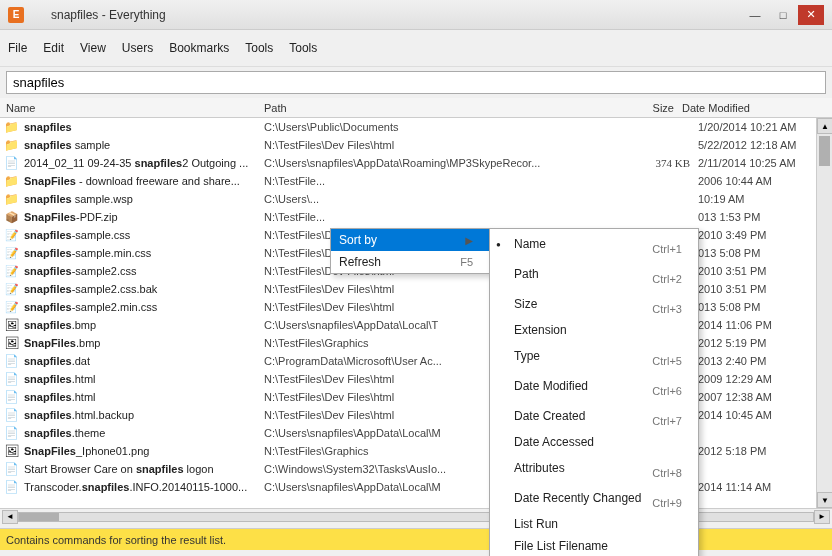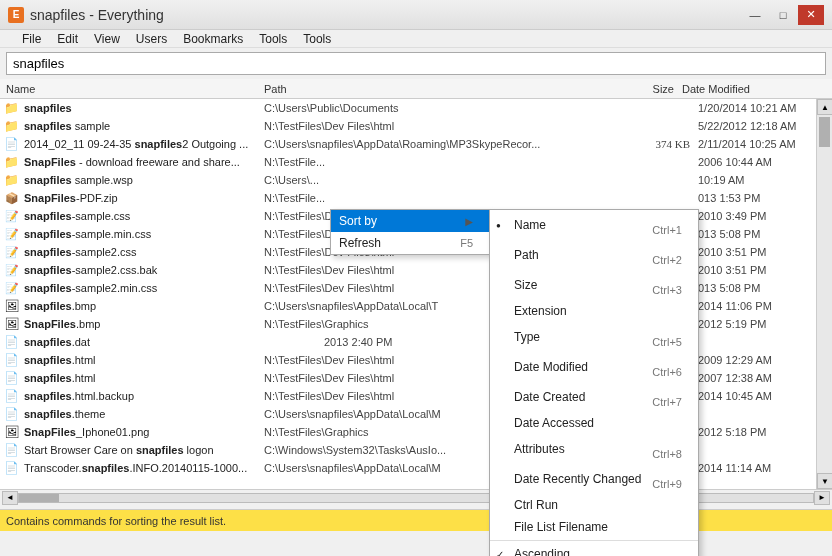--- a/index.html
+++ b/index.html
@@ -34,22 +34,23 @@
       background: #e87020;
       border-radius: 2px;
       display: flex;
       align-items: center;
       justify-content: center;
       color: white;
       font-size: 10px;
       font-weight: bold;
     }
     .title-text {
-      font-size: 14px;
+      font-size: 12px;
       color: #333;
+      margin-left: 21px;
     }
     .title-bar-controls {
       display: flex;
       gap: 2px;
     }
     .title-btn {
       width: 26px;
       height: 20px;
       border: none;
       cursor: pointer;
@@ -58,25 +59,25 @@
       align-items: center;
       justify-content: center;
       background: transparent;
     }
     .title-btn.close-btn { background: #c0392b; color: white; }
     .title-btn.minimize-btn, .title-btn.maximize-btn { color: #333; }
 
     
     .menu-bar {
       background: #f0f0f0;
-      height: 18px;
+      height: 37px;
       display: flex;
       align-items: center;
       border-bottom: 1px solid #ddd;
-      padding: 0 14px;
+      padding: 0 0;
     }
     .menu-item {
       padding: 2px 8px;
       cursor: pointer;
       font-size: 12px;
       color: #222;
     }
     .search-input {
       border: none;
       outline: none;
@@ -485,20 +486,21 @@
         <div class="file-icon bmp-icon"></div>
         <div class="file-name"><span class="bold">SnapFiles</span>.bmp</div>
         <div class="file-path">N:\TestFiles\Graphics</div>
         <div class="file-size"></div>
         <div class="file-date">2012 5:19 PM</div>
       </div>
 
       <div class="file-row">
         <div class="file-icon doc-icon"></div>
         <div class="file-name"><span class="bold">snapfiles</span>.dat</div>
+        <div class="file-path">C:\ProgramData\Microsoft\User Ac...</div>
         <div class="file-size"></div>
         <div class="file-date">2013 2:40 PM</div>
       </div>
 
       <div class="file-row">
         <div class="file-icon doc-icon"></div>
         <div class="file-name"><span class="bold">snapfiles</span>.html</div>
         <div class="file-path">N:\TestFiles\Dev Files\html</div>
         <div class="file-size"></div>
         <div class="file-date">2009 12:29 AM</div>
@@ -622,21 +624,21 @@
           </div>
           <div class="sub-item">
             <span>Attributes</span>
             <span class="shortcut">Ctrl+8</span>
           </div>
           <div class="sub-item">
             <span>Date Recently Changed</span>
             <span class="shortcut">Ctrl+9</span>
           </div>
           <div class="sub-item">
-            <span>Ctrl Run</span>
+            <span>List Run</span>
             <span class="shortcut"></span>
           </div>
           <div class="sub-item">
             <span>File List Filename</span>
             <span class="shortcut"></span>
           </div>
           <div class="sub-sep"></div>
           <div class="sub-item check-mark">
             <span>Ascending</span>
           </div>

